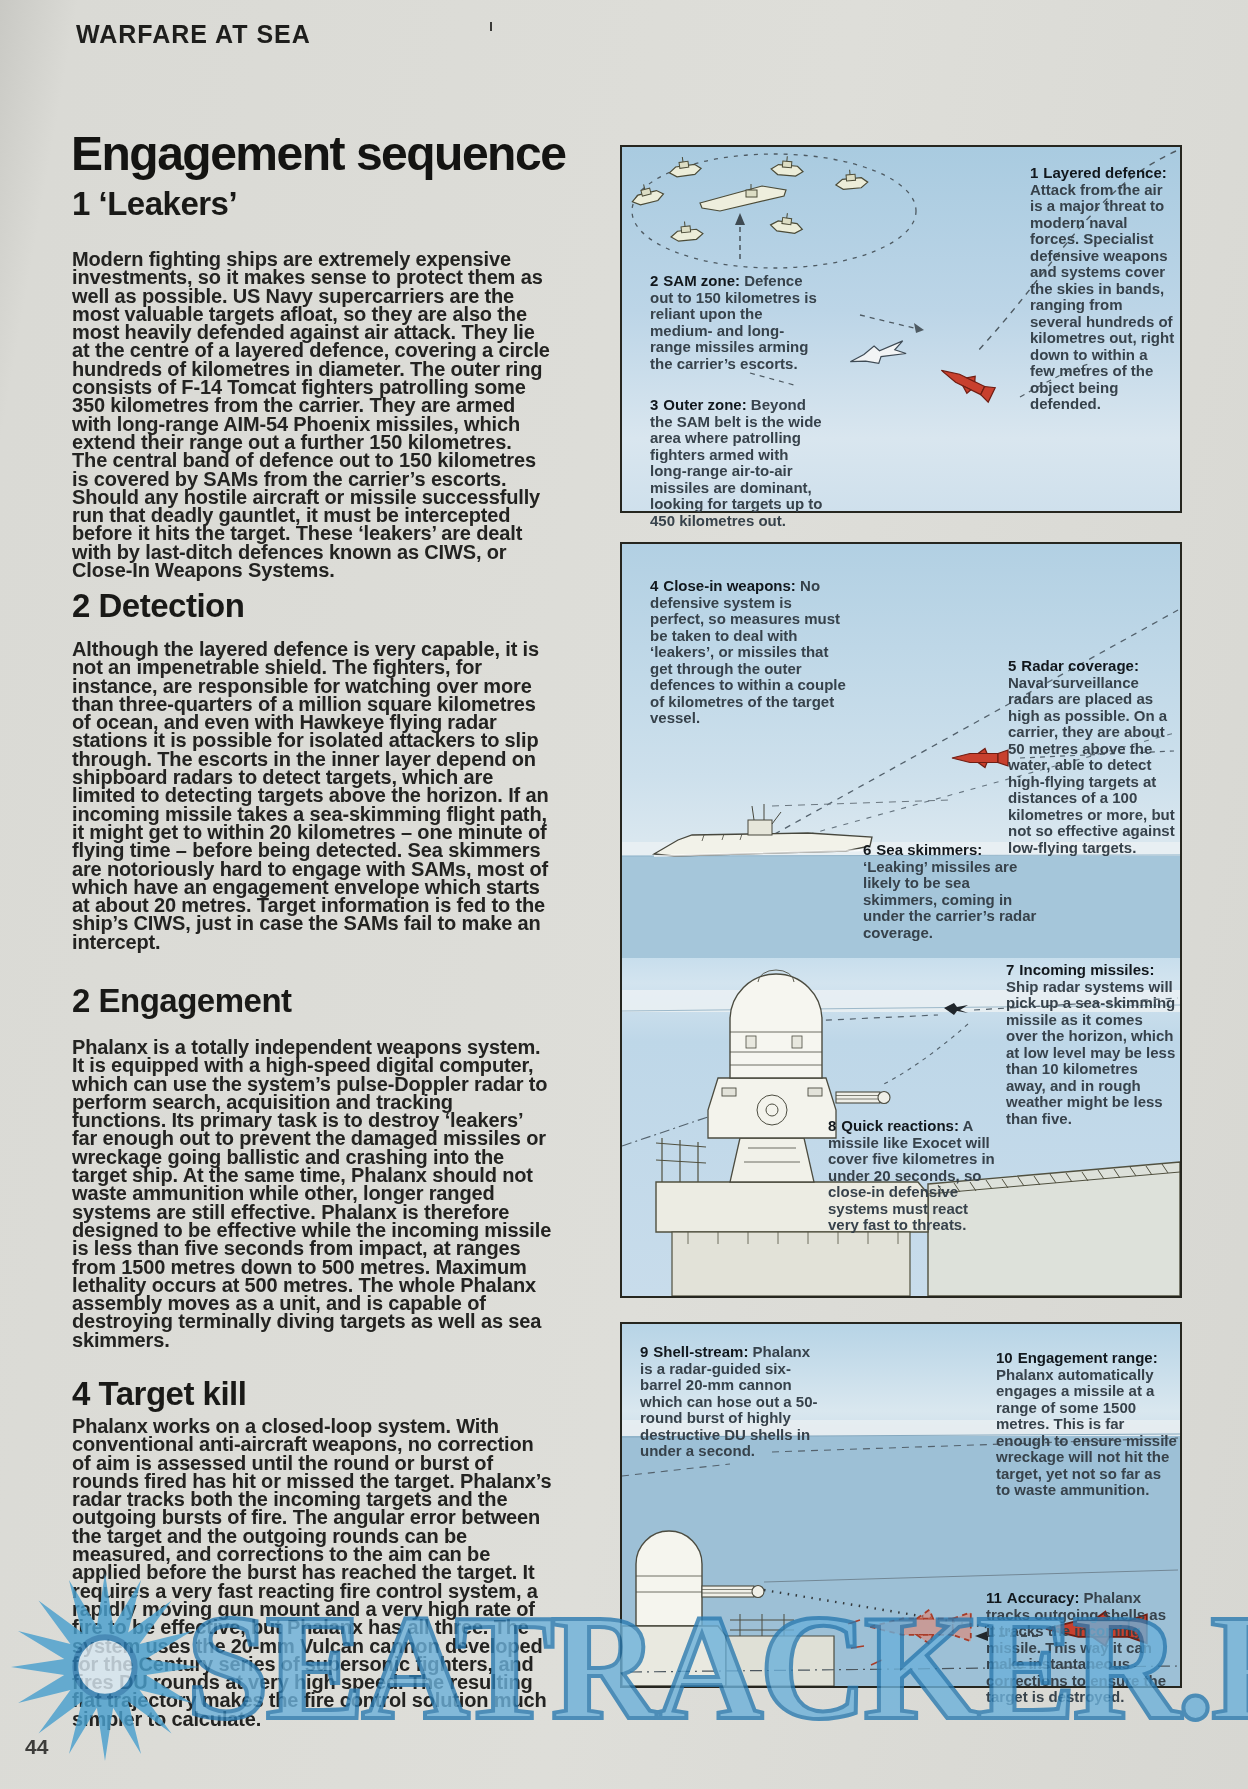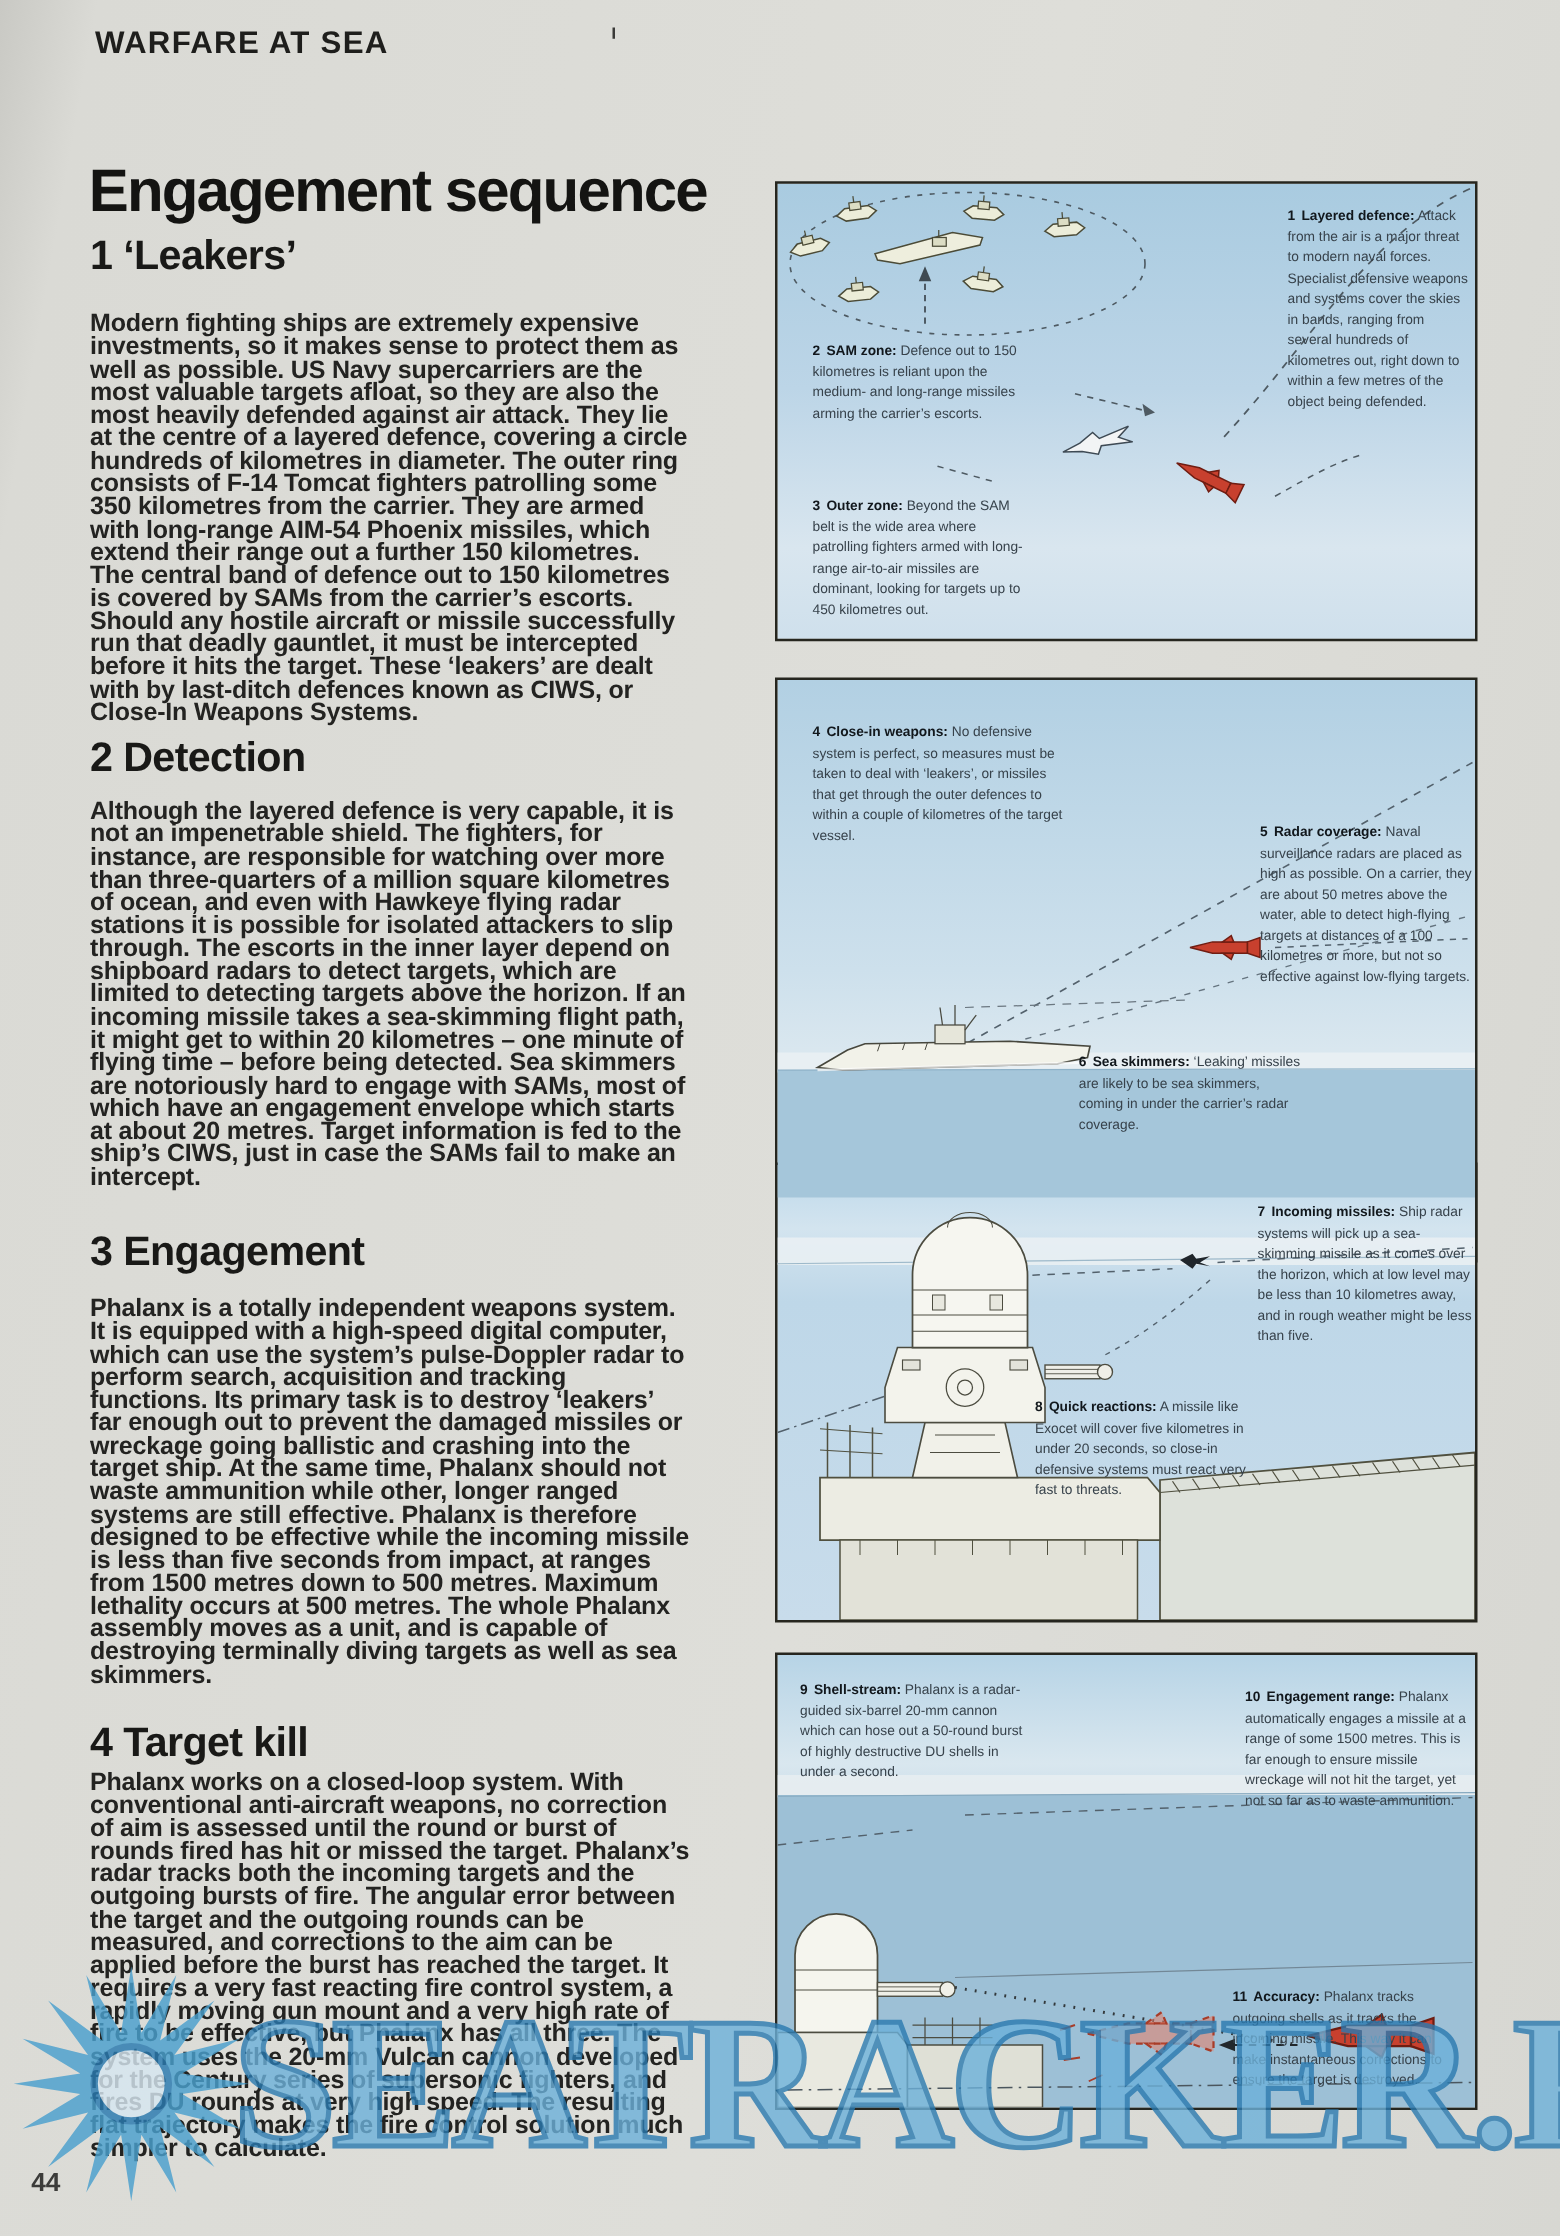--- a/index.html
+++ b/index.html
@@ -16,22 +16,22 @@
   .body-text{position:absolute;left:72px;width:480px;font-size:20px;line-height:18.3px;
     font-weight:bold;color:#232321;letter-spacing:-.15px;}
   #b1{top:230px}#b2{top:620px}#b3{top:1018px}#b4{top:1397px}
   .panel{position:absolute;left:620px;width:562px;border:2px solid #26261f;
     box-sizing:border-box;}
   #panel1{top:145px;height:368px;background:linear-gradient(#a9cbe0,#bcd5e7 45%,#d9e6ef 80%,#cfe0ec);}
   #panel2{top:542px;height:468px;background:linear-gradient(#b2d0e3,#cde0ec 50%,#dde9f0 68%,#d5e4ee);}
   #panel3{top:930px;height:368px;background:linear-gradient(#bcd8ea,#d3e4ef 14%,#bed7e8 30%,#c8dcEB 100%);padding-left:16px;}
   #panel4{top:1322px;height:366px;background:linear-gradient(#b7d4e6,#d9e7ef 24%,#cfe0eb 30%,#c4d9e8);}
   .art{position:absolute;left:0;top:0;width:100%;height:100%;z-index:1;}
-  .callout{position:absolute;z-index:2;font-size:11px;line-height:16.5px;color:#37424b;
-    font-weight:normal;margin:0;}
+  .callout{position:absolute;z-index:2;font-size:15px;line-height:16.5px;color:#37424b;
+    font-weight:bold;margin:0;}
   .callout b{color:#11171c;}
   .callout .num{padding-right:5px;}
   
   #c1{left:408px;top:18px;width:146px}
   #c2{left:28px;top:126px;width:172px}
   #c3{left:28px;top:250px;width:176px}
   
   #c4{left:28px;top:34px;width:200px}
   #c5{left:386px;top:114px;width:170px}
   #c6{left:241px;top:298px;width:180px}
@@ -60,21 +60,21 @@
   <div class="kicker">WARFARE AT SEA</div>
   <div class="print-mark"></div>
   <h1 class="title">Engagement sequence</h1>
 
   <h2 class="sec-h" id="h1">1 ‘Leakers’</h2>
   <p class="body-text" id="b1">Modern fighting ships are extremely expensive investments, so it makes sense to protect them as well as possible. US Navy supercarriers are the most valuable targets afloat, so they are also the most heavily defended against air attack. They lie at the centre of a layered defence, covering a circle hundreds of kilometres in diameter. The outer ring consists of F-14 Tomcat fighters patrolling some 350 kilometres from the carrier. They are armed with long-range AIM-54 Phoenix missiles, which extend their range out a further 150 kilometres. The central band of defence out to 150 kilometres is covered by SAMs from the carrier’s escorts. Should any hostile aircraft or missile successfully run that deadly gauntlet, it must be intercepted before it hits the target. These ‘leakers’ are dealt with by last-ditch defences known as CIWS, or Close-In Weapons Systems.</p>
 
   <h2 class="sec-h" id="h2">2 Detection</h2>
   <p class="body-text" id="b2">Although the layered defence is very capable, it is not an impenetrable shield. The fighters, for instance, are responsible for watching over more than three-quarters of a million square kilometres of ocean, and even with Hawkeye flying radar stations it is possible for isolated attackers to slip through. The escorts in the inner layer depend on shipboard radars to detect targets, which are limited to detecting targets above the horizon. If an incoming missile takes a sea-skimming flight path, it might get to within 20 kilometres – one minute of flying time – before being detected. Sea skimmers are notoriously hard to engage with SAMs, most of which have an engagement envelope which starts at about 20 metres. Target information is fed to the ship’s CIWS, just in case the SAMs fail to make an intercept.</p>
 
-  <h2 class="sec-h" id="h3">3 Engagement</h2>
+  <h2 class="sec-h" id="h3">2 Engagement</h2>
   <p class="body-text" id="b3">Phalanx is a totally independent weapons system. It is equipped with a high-speed digital computer, which can use the system’s pulse-Doppler radar to perform search, acquisition and tracking functions. Its primary task is to destroy ‘leakers’ far enough out to prevent the damaged missiles or wreckage going ballistic and crashing into the target ship. At the same time, Phalanx should not waste ammunition while other, longer ranged systems are still effective. Phalanx is therefore designed to be effective while the incoming missile is less than five seconds from impact, at ranges from 1500 metres down to 500 metres. Maximum lethality occurs at 500 metres. The whole Phalanx assembly moves as a unit, and is capable of destroying terminally diving targets as well as sea skimmers.</p>
 
   <h2 class="sec-h" id="h4">4 Target kill</h2>
   <p class="body-text" id="b4">Phalanx works on a closed-loop system. With conventional anti-aircraft weapons, no correction of aim is assessed until the round or burst of rounds fired has hit or missed the target. Phalanx’s radar tracks both the incoming targets and the outgoing bursts of fire. The angular error between the target and the outgoing rounds can be measured, and corrections to the aim can be applied before the burst has reached the target. It requires a very fast reacting fire control system, a rapidly moving gun mount and a very high rate of fire to be effective, but Phalanx has all three. The system uses the 20-mm Vulcan cannon developed for the Century series of supersonic fighters, and fires DU rounds at very high speed. The resulting flat trajectory makes the fire control solution much simpler to calculate.</p>
 
   <div class="panel" id="panel1">
     <svg class="art" viewBox="0 0 558 364">
       <defs>
         <g id="esc1">
           <path d="M0,10 L7,5 L26,5 L32,10 L25,15 L7,15 Z" fill="#ecedd9" stroke="#4b4b37" stroke-width="1.2"></path>

